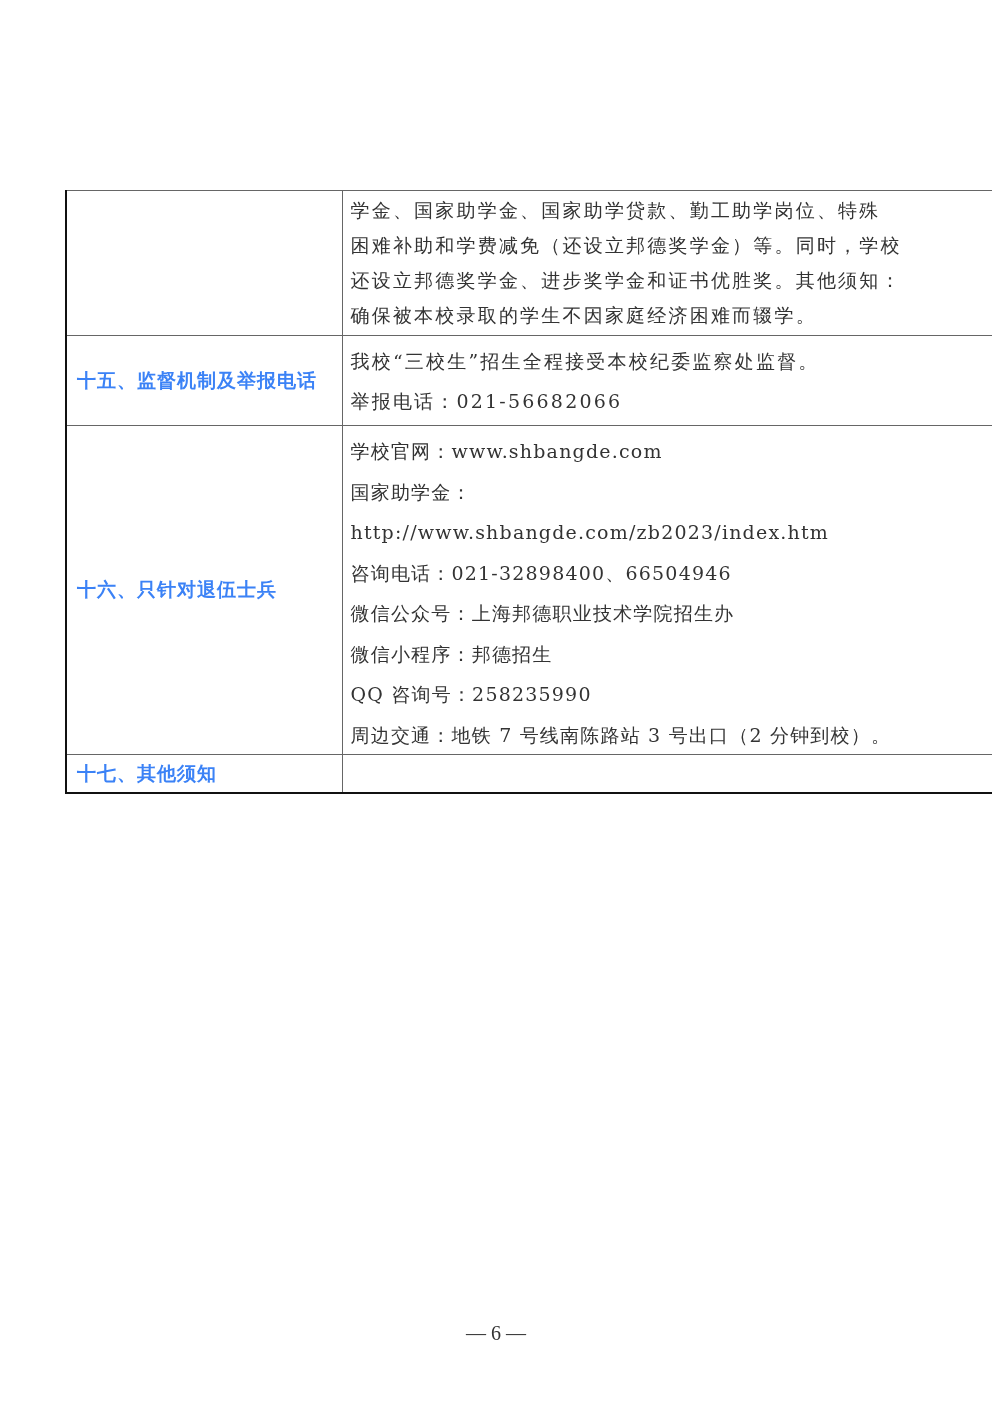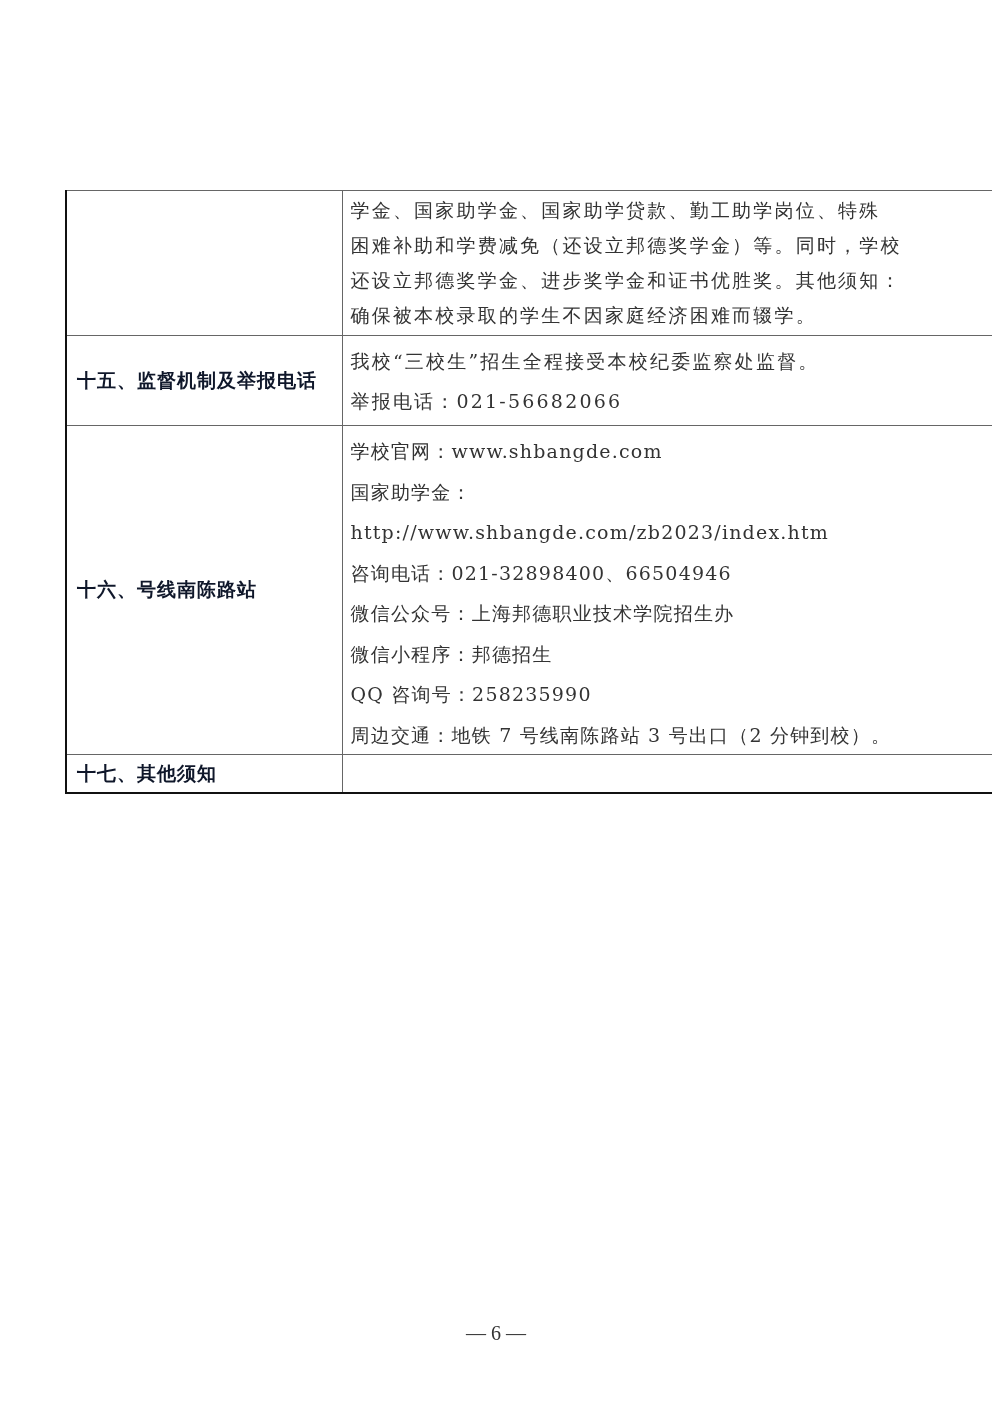--- a/index.html
+++ b/index.html
@@ -5,21 +5,21 @@
   html, body { margin: 0; padding: 0; background: #ffffff; }
   body { width: 992px; height: 1403px; position: relative; font-family: "DejaVu Serif", "Liberation Serif", serif; color: #222; }
   .tbl {
     position: absolute; left: 65px; top: 190px; width: 978px;
     border-collapse: collapse; table-layout: fixed;
     border-left: 2px solid #111; border-right: 2px solid #111; border-bottom: 2px solid #111;
     border-top: 1px solid #888;
   }
   .tbl td { border: 1px solid #666; padding: 0; vertical-align: middle; }
   .tbl col.c1 { width: 276px; }
-  .lbl { font-family: "DejaVu Sans", "Liberation Sans", sans-serif; font-size: 19px; font-weight: bold; padding-left: 10px !important; letter-spacing: 1px; color: #0f172a; margin-left: 33px; }
+  .lbl { font-family: "DejaVu Sans", "Liberation Sans", sans-serif; font-size: 19px; font-weight: bold; padding-left: 10px !important; letter-spacing: 1px; color: #3b82f6; margin-left: 33px; }
   .content { padding: 2px 8px 2px 8px !important; font-size: 19px; color: #333; }
   .line { display: block; white-space: nowrap; letter-spacing: 2.2px; }
   .r1 .line { line-height: 35px; }
   .r1 td { height: 140px; }
   .r2 td { height: 85px; }
   .r2 .line { line-height: 40px; }
   .r3 td { height: 277px; }
   .r3 .line { line-height: 34.5px; letter-spacing: 1.2px; margin-top: 6px; }
   .r4 td { height: 33px; }
   .footer { position: absolute; top: 1322px; left: 0; width: 992px; text-align: center; font-size: 20px; color: #333; font-family: "Liberation Serif", serif; }
@@ -43,21 +43,21 @@
     </td>
   </tr>
   <tr class="r2">
     <td class="lbl">十五、监督机制及举报电话</td>
     <td class="content">
       <span class="line">我校“三校生”招生全程接受本校纪委监察处监督。</span>
       <span class="line">举报电话：021-56682066</span>
     </td>
   </tr>
   <tr class="r3">
-    <td class="lbl">十六、号线南陈路站</td>
+    <td class="lbl">十六、只针对退伍士兵</td>
     <td class="content">
       <span class="line">学校官网：www.shbangde.com</span>
       <span class="line">国家助学金：</span>
       <span class="line">http://www.shbangde.com/zb2023/index.htm</span>
       <span class="line">咨询电话：021-32898400、66504946</span>
       <span class="line">微信公众号：上海邦德职业技术学院招生办</span>
       <span class="line">微信小程序：邦德招生</span>
       <span class="line">QQ 咨询号：258235990</span>
       <span class="line">周边交通：地铁 7 号线南陈路站 3 号出口（2 分钟到校）。</span>
     </td>

